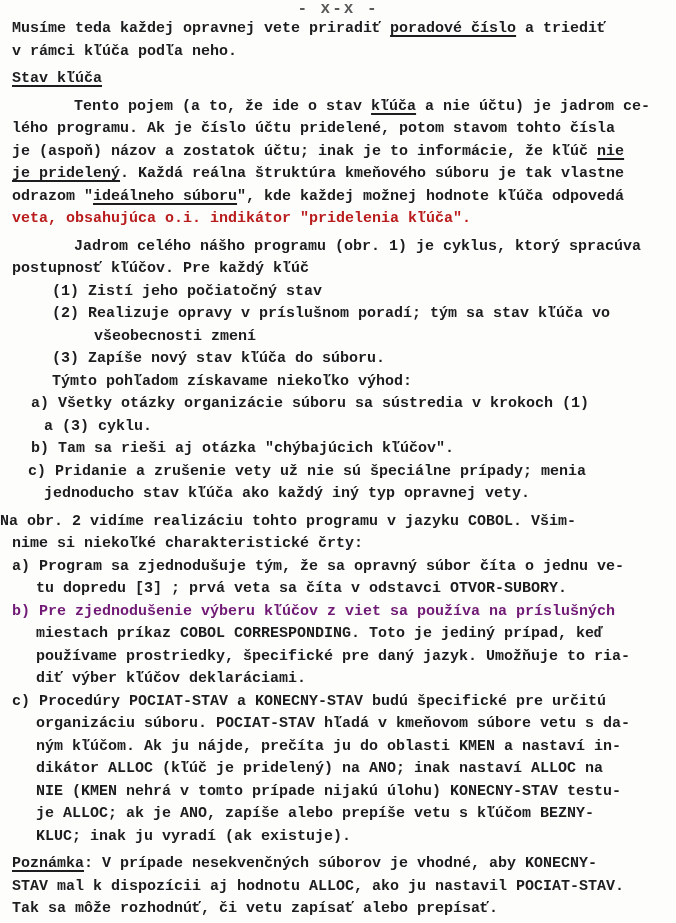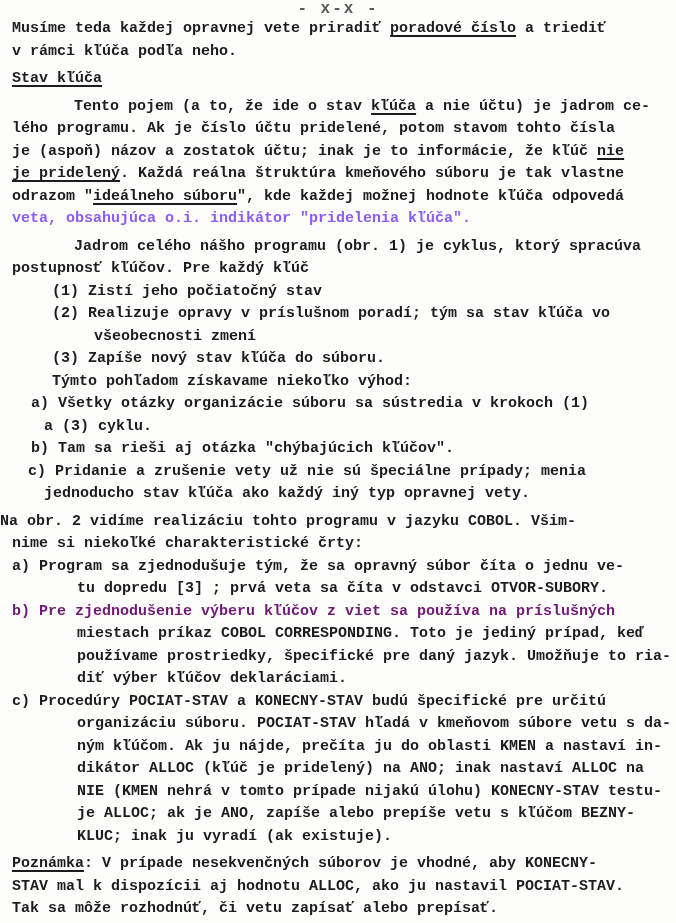--- a/index.html
+++ b/index.html
@@ -44,37 +44,37 @@
     text-underline-offset: 3px;
   }
   .gap { margin-top: 5px; }
   .ind-flush    { padding-left: 12px; }
   .ind-para     { padding-left: 74px; }
   .ind-para2    { }
   .ind-list     { padding-left: 52px; }
   .ind-listcont { padding-left: 94px; }
   .ind-abc      { padding-left: 31px; }
   .ind-abccont  { padding-left: 44px; }
-  .ind-dcont    { padding-left: 36px; margin-left: 41px; }
+  .ind-dcont    { padding-left: 36px; }
 </style>
 </head>
 <body style="background: rgb(253, 253, 251);">
 
 <div class="page">
   <div class="header-mark">- x-x -</div>
   <div id="doc">
       <div class="line ind-flush" style="color: rgb(29, 29, 32);"><span>Musíme teda každej opravnej vete priradiť </span><span class="u">poradové číslo</span><span> a triediť</span></div>
       <div class="line ind-flush" style="color: rgb(29, 29, 32);"><span>v rámci kľúča podľa neho.</span></div>
       <div class="line ind-flush gap" style="color: rgb(29, 29, 32);"><span class="u">Stav kľúča</span></div>
       <div class="line ind-para gap" style="color: rgb(29, 29, 32);"><span>Tento pojem (a to, že ide o stav </span><span class="u">kľúča</span><span> a nie účtu) je jadrom ce-</span></div>
       <div class="line ind-flush" style="color: rgb(29, 29, 32);"><span>lého programu. Ak je číslo účtu pridelené, potom stavom tohto čísla</span></div>
       <div class="line ind-flush" style="color: rgb(29, 29, 32);"><span>je (aspoň) názov a zostatok účtu; inak je to informácie, že kľúč </span><span class="u">nie</span></div>
       <div class="line ind-flush" style="color: rgb(29, 29, 32);"><span class="u">je pridelený</span><span>. Každá reálna štruktúra kmeňového súboru je tak vlastne</span></div>
       <div class="line ind-flush" style="color: rgb(29, 29, 32);"><span>odrazom "</span><span class="u">ideálneho súboru</span><span>", kde každej možnej hodnote kľúča odpovedá</span></div>
-      <div class="line ind-flush" style="color: #8b5cf6;"><span>veta, obsahujúca o.i. indikátor "pridelenia kľúča".</span></div>
+      <div class="line ind-flush" style="color: #b91c1c;"><span>veta, obsahujúca o.i. indikátor "pridelenia kľúča".</span></div>
       <div class="line ind-para gap" style="color: rgb(29, 29, 32);"><span>Jadrom celého nášho programu (obr. 1) je cyklus, ktorý spracúva</span></div>
       <div class="line ind-flush" style="color: rgb(29, 29, 32);"><span>postupnosť kľúčov. Pre každý kľúč</span></div>
       <div class="line ind-list" style="color: rgb(29, 29, 32);"><span>(1) Zistí jeho počiatočný stav</span></div>
       <div class="line ind-list" style="color: rgb(29, 29, 32);"><span>(2) Realizuje opravy v príslušnom poradí; tým sa stav kľúča vo</span></div>
       <div class="line ind-listcont" style="color: rgb(29, 29, 32);"><span>všeobecnosti zmení</span></div>
       <div class="line ind-list" style="color: rgb(29, 29, 32);"><span>(3) Zapíše nový stav kľúča do súboru.</span></div>
       <div class="line ind-list" style="color: rgb(29, 29, 32);"><span>Týmto pohľadom získavame niekoľko výhod:</span></div>
       <div class="line ind-abc" style="color: rgb(29, 29, 32);"><span>a) Všetky otázky organizácie súboru sa sústredia v krokoch (1)</span></div>
       <div class="line ind-abccont" style="color: rgb(29, 29, 32);"><span>a (3) cyklu.</span></div>
       <div class="line ind-abc" style="color: rgb(29, 29, 32);"><span>b) Tam sa rieši aj otázka "chýbajúcich kľúčov".</span></div>

